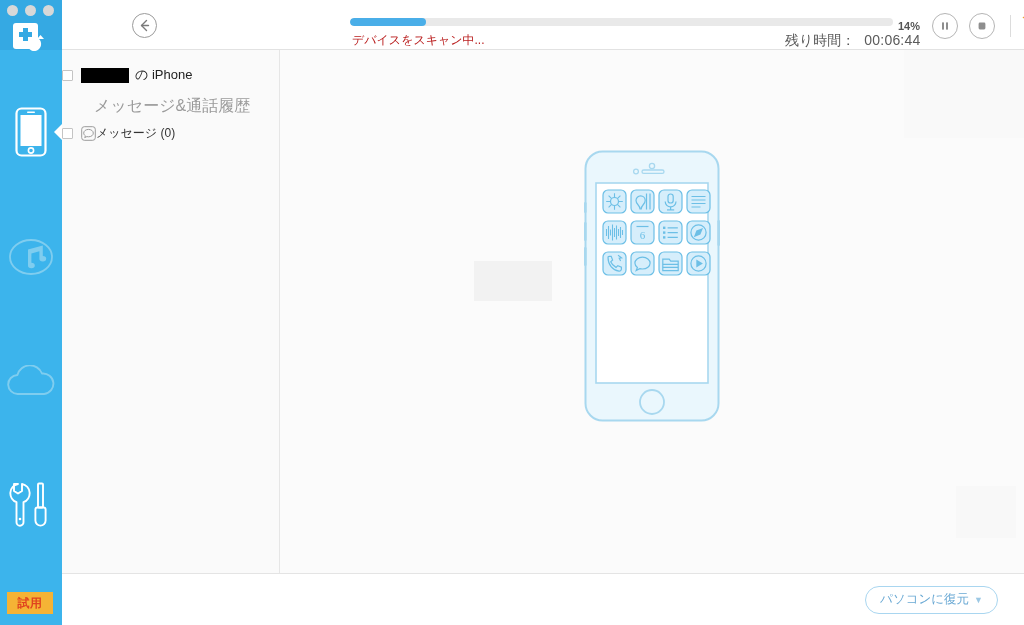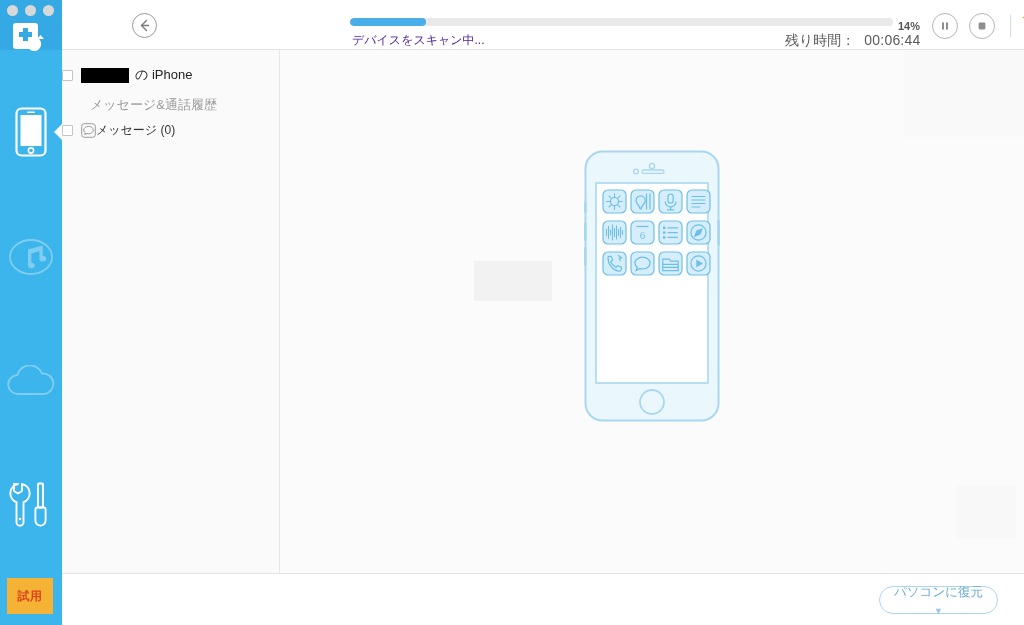--- a/index.html
+++ b/index.html
@@ -60,21 +60,21 @@
     position: absolute;
     right: -1px; top: 50%;
     transform: translateY(-50%);
     border-top: 9px solid transparent;
     border-bottom: 9px solid transparent;
     border-right: 9px solid #ffffff;
   }
   .trial {
     position: absolute;
     left: 7px; bottom: 11px;
-    width: 46px; height: 36px;
+    width: 46px; height: 22px;
     background: #f5b335;
     color: #e0431f;
     font-size: 12px; font-weight: bold;
     display: flex; align-items: center; justify-content: center;
     letter-spacing: 0.5px;
     cursor: pointer;
   }
 
   
   .right {
@@ -125,21 +125,21 @@
     position: absolute;
     left: 836px; top: 20px;
     font-size: 11px;
     color: #555;
     font-weight: bold;
   }
   .scan-text {
     position: absolute;
     left: 290px; top: 32px;
     font-size: 12px;
-    color: #4c1d95;
+    color: #b91c1c;
   }
   .remain {
     position: absolute;
     left: 723px; top: 32px;
     font-size: 14px;
     color: #5a5a5a;
     white-space: nowrap;
   }
   .remain .rv { margin-left: 9px; letter-spacing: 0.2px; }
   .ctrl-btns {
@@ -197,24 +197,24 @@
     background: #000;
     margin-left: 8px;
     vertical-align: middle;
   }
   .dev-name {
     margin-left: 6px;
     font-size: 13px;
     color: #222;
   }
   .group-label {
-    padding-left: 28px;
-    font-size: 13px;
+    padding-left: 16px;
+    font-size: 16px;
     color: #9a9a9a;
-    margin: 4px 0 5px 0;
+    margin: 4px 0 5px 16px;
   }
   .item-ico {
     margin-left: 8px;
     width: 15px; height: 15px;
     display: flex; align-items: center; justify-content: center;
     flex: 0 0 15px;
   }
   .item-label {
     font-size: 12px;
     color: #333;
@@ -266,21 +266,20 @@
     min-width: 108px;
     border: 1px solid #a9d6f0;
     border-radius: 14px;
     background: #ffffff;
     color: #6aa9d4;
     font-size: 12.5px;
     display: flex; align-items: center; justify-content: center;
     gap: 5px;
     padding: 0 14px;
     cursor: pointer;
-    flex-direction: column;
   }
   .chev { font-size: 9px; color: #9cc8e4; }
 </style>
 </head>
 <body>
 
 <div id="app">
 
   <div class="rail">
 

